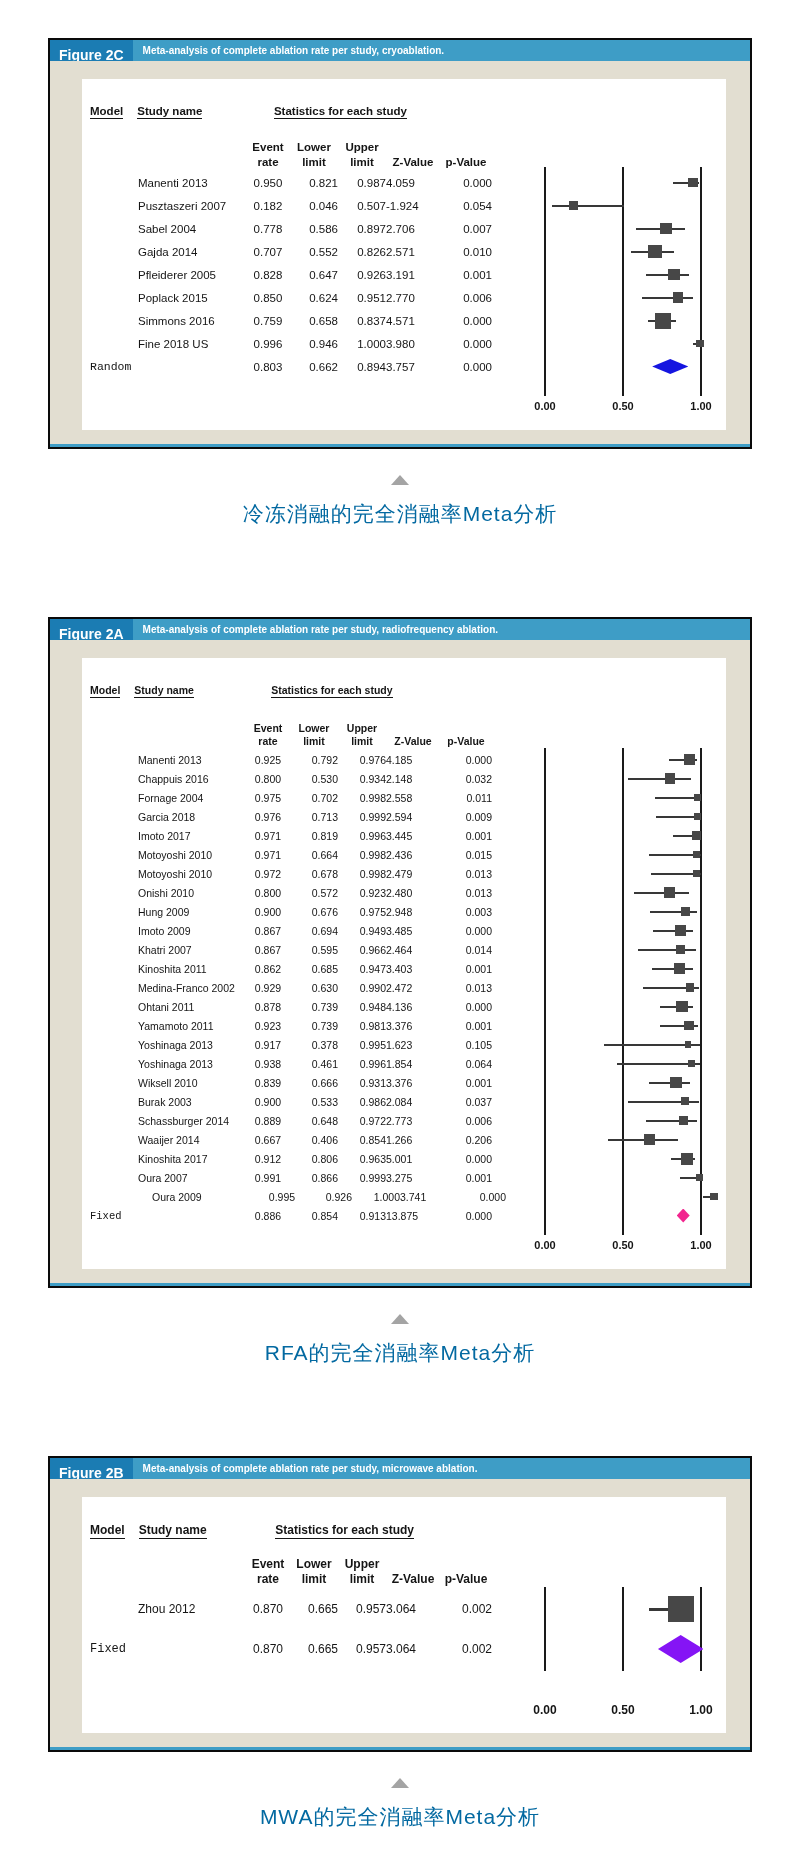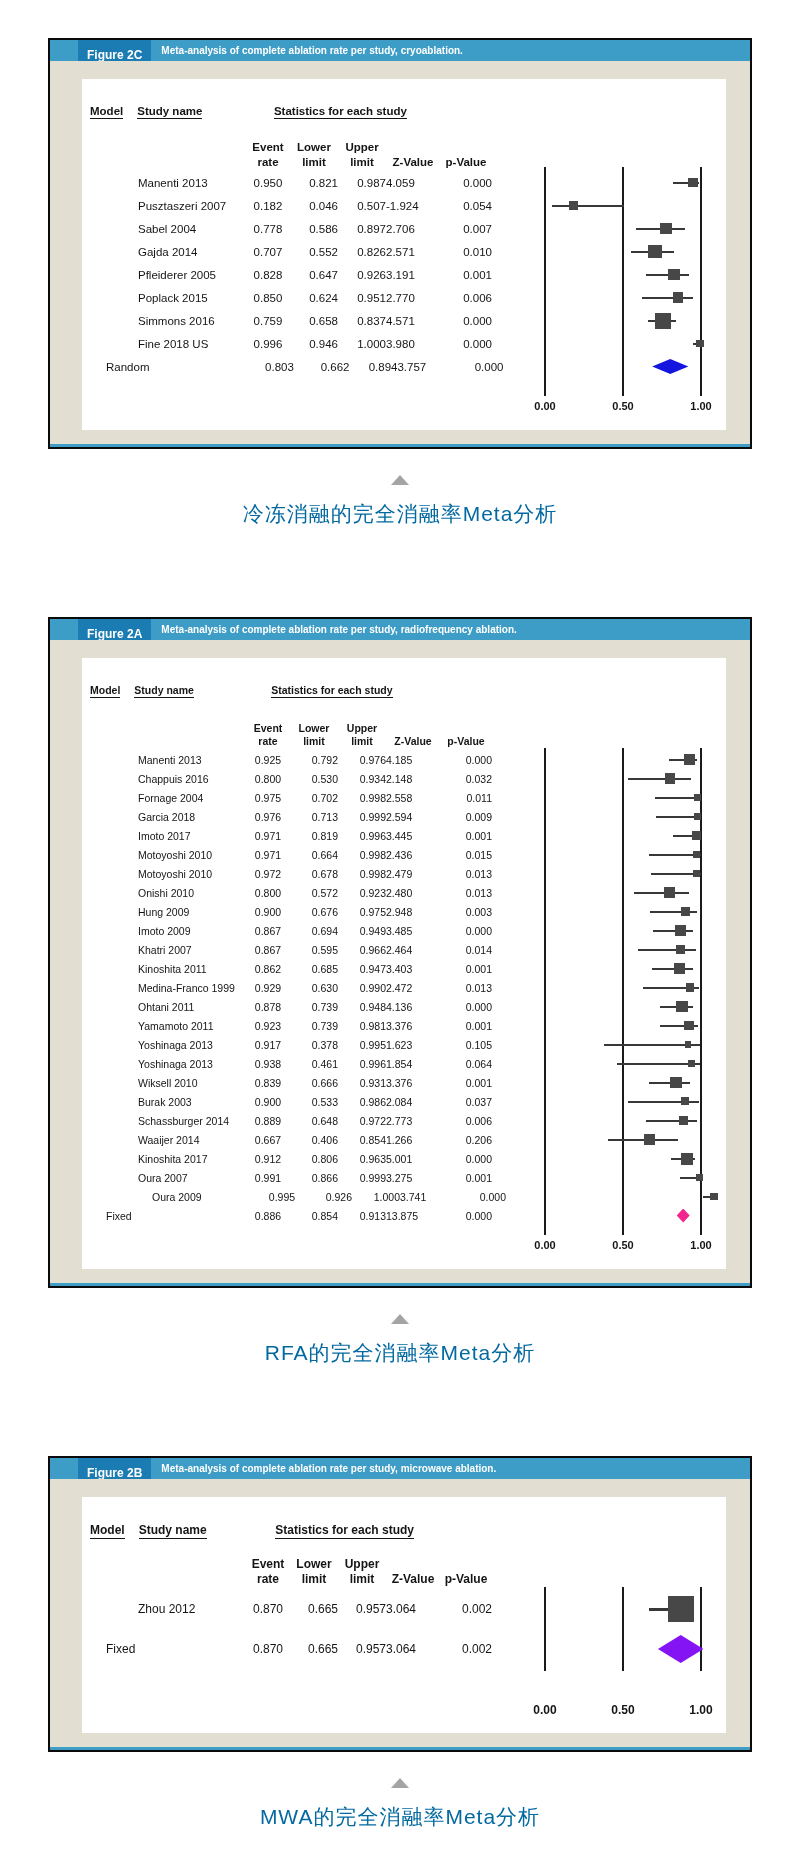--- a/index.html
+++ b/index.html
@@ -10,21 +10,21 @@
   }
   .figure-panel{
     width:704px;margin-left:48px;border:2px solid #0a0a0a;
     background:#E2DED1;box-sizing:border-box;
   }
   .title-bar{
     height:21px;display:flex;align-items:stretch;overflow:hidden;
   }
   .fig-label{
     display:flex;align-items:center;padding:15px 9px;
-    color:#fff;font-size:12px;font-weight:bold;white-space:nowrap;margin-left:28px;
+    color:#fff;font-size:14px;font-weight:bold;white-space:nowrap;
   }
   .fig-title{
     display:flex;align-items:center;margin-left:10px;
     color:#fff;font-size:10px;font-weight:bold;white-space:nowrap;
   }
   .panel-body{padding:18px 24px 14px 32px;}
   .white-area{background:#ffffff;padding:26px 0 14px 0;color:#151515;}
   .tbl-head{display:flex;height:24px;align-items:flex-start;font-weight:bold;}
   .h-model{margin-left:8px;}
   .h-study{margin-left:14px;}
@@ -34,21 +34,21 @@
   .ch-spacer{flex:0 0 164px;}
   .ch{display:flex;flex-direction:column;justify-content:flex-end;align-items:center;line-height:1.25;padding-bottom:2px;box-sizing:border-box;}
   .ch-rate{flex:0 0 44px;}
   .ch-lower{flex:0 0 48px;}
   .ch-upper{flex:0 0 48px;}
   .ch-z{flex:0 0 54px;}
   .ch-p{flex:0 0 52px;}
   .rows{position:relative;}
   .vline{position:absolute;width:2px;background:#1a1a1a;}
   .row{display:flex;align-items:center;position:relative;}
-  .c-model{flex:0 0 56px;padding-left:24px;box-sizing:border-box;}
+  .c-model{flex:0 0 56px;padding-left:8px;box-sizing:border-box;font-family:Liberation Mono, monospace;}
   .c-study{flex:0 0 108px;}
   .c-rate{flex:0 0 44px;text-align:center;}
   .c-lower{flex:0 0 48px;text-align:right;}
   .c-upper{flex:0 0 48px;text-align:right;}
   .c-z{flex:0 0 54px;text-align:left;}
   .c-p{flex:0 0 52px;text-align:right;}
   .whisker{position:absolute;background:#383838;}
   .square{position:absolute;background:#474747;}
   .diamond{position:absolute;clip-path:polygon(50% 0,100% 50%,50% 100%,0 50%);}
   .axis-labels{position:relative;height:16px;font-weight:bold;}
@@ -387,21 +387,21 @@
               <span class="c-rate">0.862</span>
               <span class="c-lower">0.685</span>
               <span class="c-upper">0.947</span>
               <span class="c-z">3.403</span>
               <span class="c-p">0.001</span>
               <div class="whisker" style="left: 569.86px; width: 40.872px; height: 2px; top: 8.5px;"></div>
               <div class="square" style="width: 11.2006px; height: 11.2006px; left: 591.872px; top: 3.89968px; background: rgb(71, 71, 71);"></div>
             </div>
             <div class="row" style="height: 19px;">
               <span class="c-model"></span>
-              <span class="c-study">Medina-Franco 1999</span>
+              <span class="c-study">Medina-Franco 2002</span>
               <span class="c-rate">0.929</span>
               <span class="c-lower">0.630</span>
               <span class="c-upper">0.990</span>
               <span class="c-z">2.472</span>
               <span class="c-p">0.013</span>
               <div class="whisker" style="left: 561.28px; width: 56.16px; height: 2px; top: 8.5px;"></div>
               <div class="square" style="width: 8.06437px; height: 8.06437px; left: 603.892px; top: 5.46782px; background: rgb(71, 71, 71);"></div>
             </div>
             <div class="row" style="height: 19px;">
               <span class="c-model"></span>

